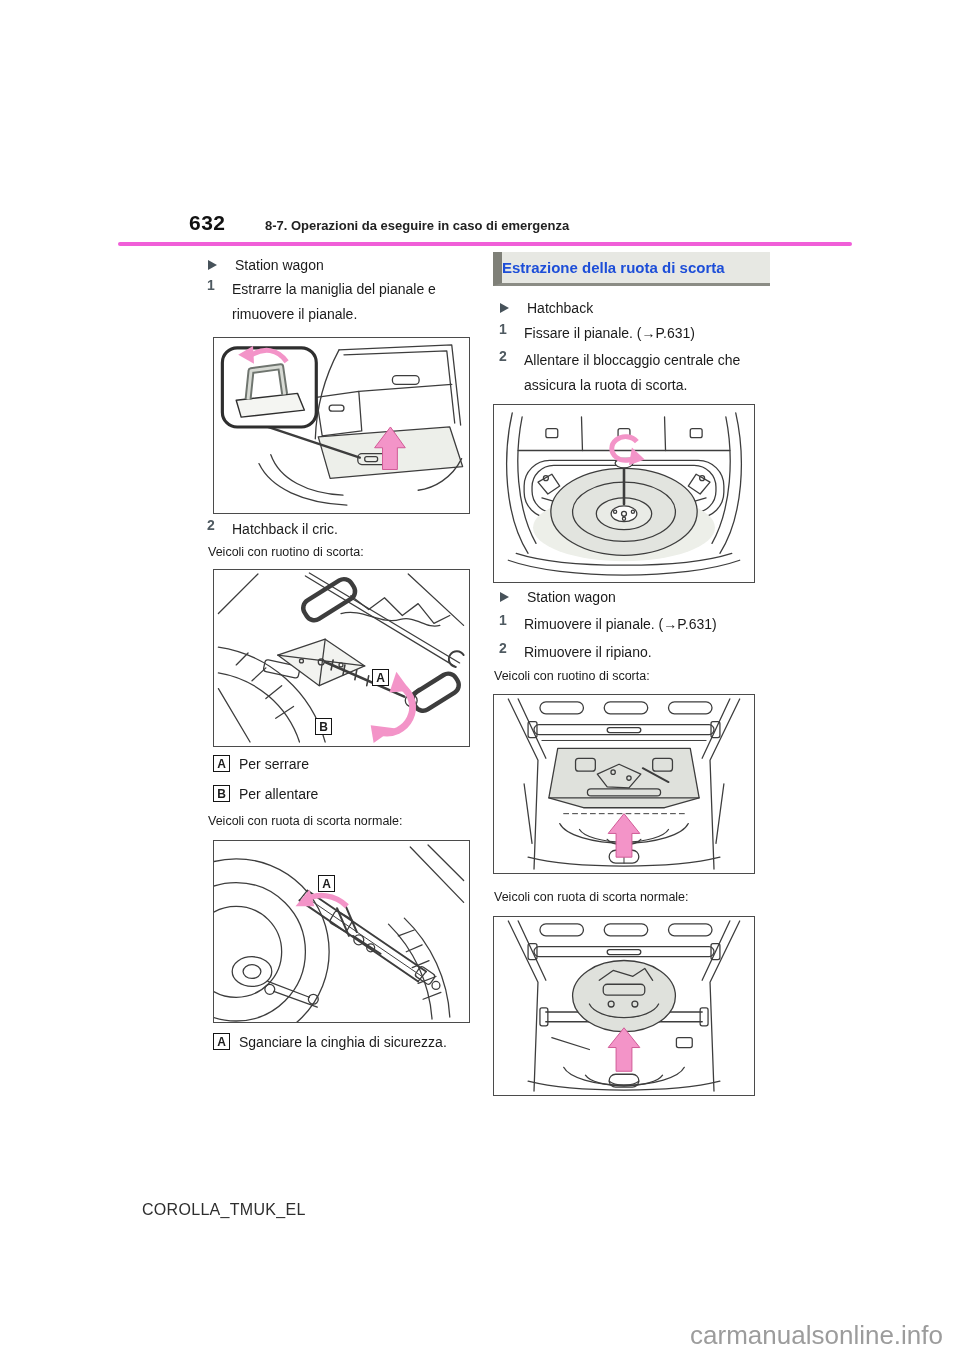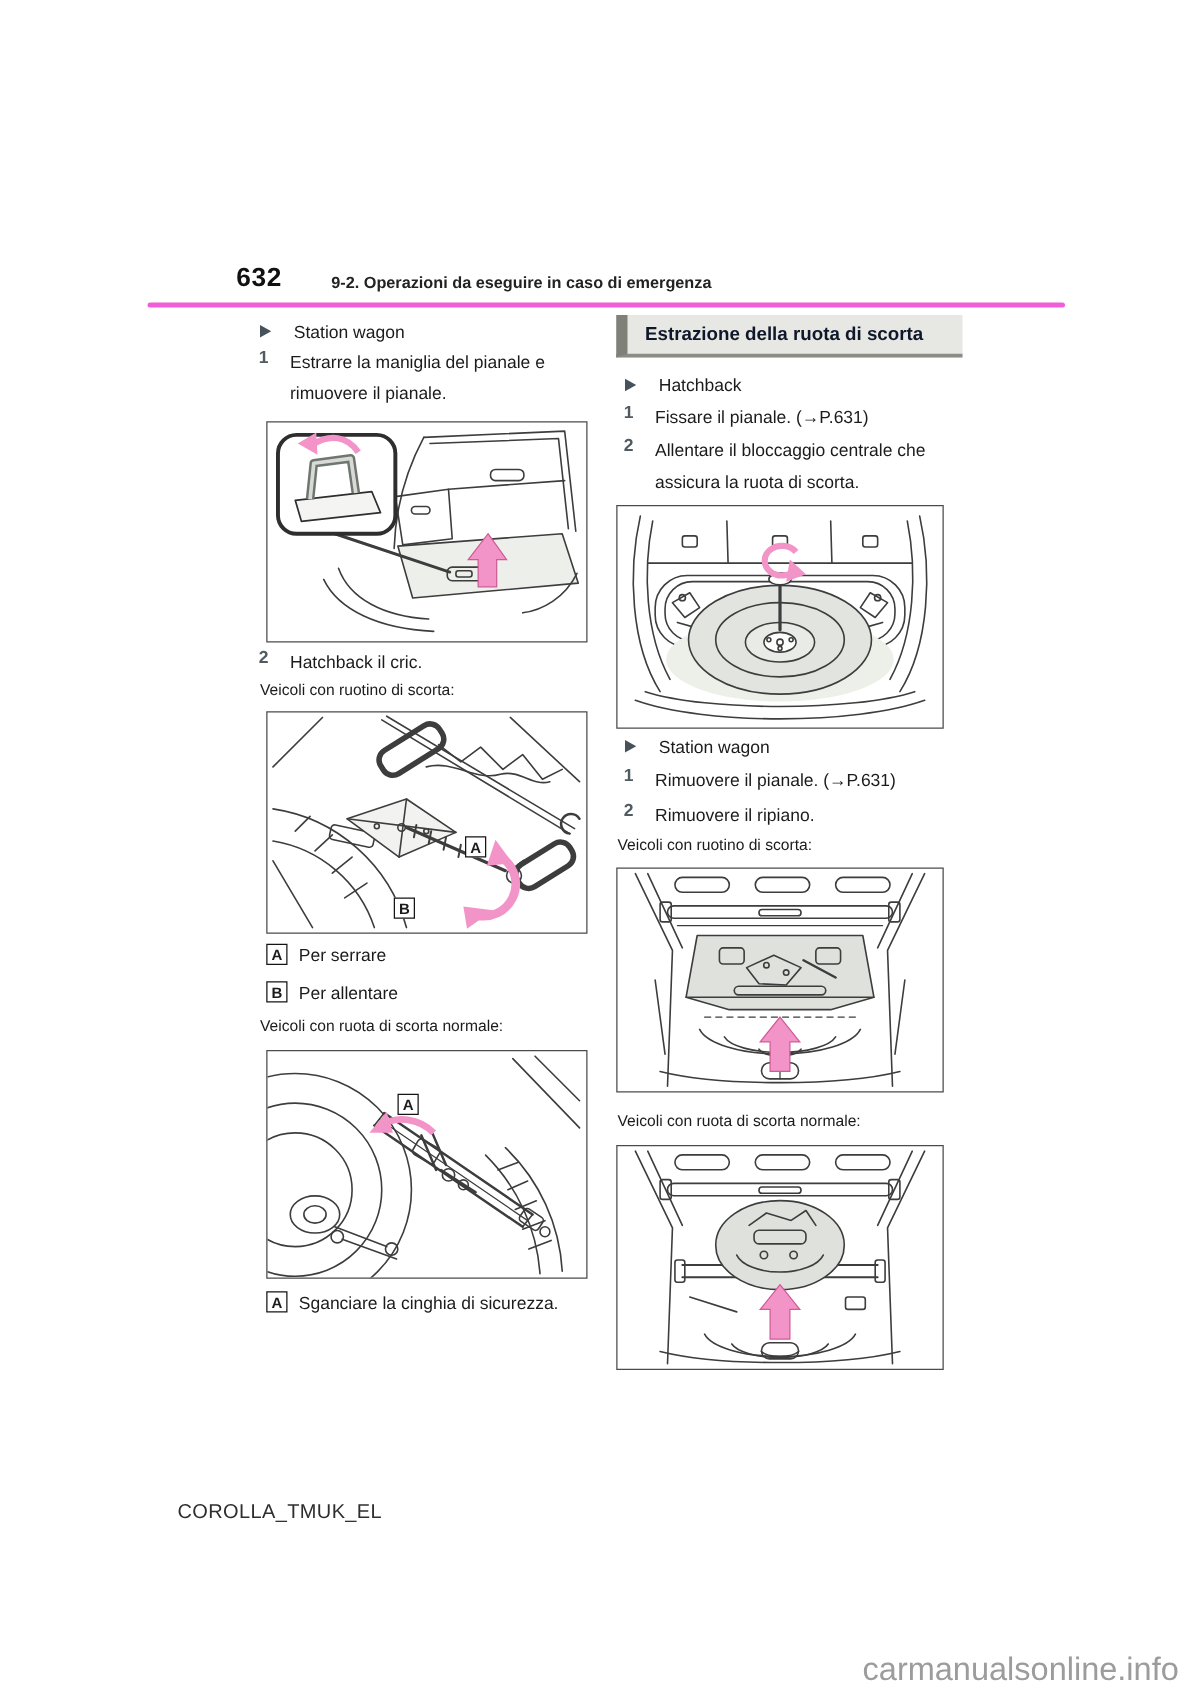--- a/index.html
+++ b/index.html
@@ -6,21 +6,21 @@
   #canvas{position:relative;width:960px;height:1358px;background:#ffffff;overflow:hidden;
           font-family:"Liberation Sans","DejaVu Sans",sans-serif;color:#1b1b1b;}
   .abs{position:absolute;}
   
   .page-num{left:189px;top:211px;font-size:21px;font-weight:bold;letter-spacing:0.5px;color:#111;}
   .chapter{left:265px;top:218px;font-size:13px;font-weight:bold;color:#222;}
   .rule{left:118px;top:242px;width:734px;height:4px;background:#f05fd8;border-radius:2px;}
   
   .sec-head{left:493px;top:252px;width:268px;height:31px;background:#e7e8e3;
             border-left:9px solid #7f8078;border-bottom:3px solid #8b8c85;box-sizing:content-box;}
-  .sec-head span{display:block;padding-left:14px;line-height:31px;font-size:15px;font-weight:bold;color:#0f172a;white-space:nowrap;}
+  .sec-head span{display:block;padding-left:0;line-height:31px;font-size:15px;font-weight:bold;color:#1d4ed8;white-space:nowrap;}
   
   .variant{display:flex;align-items:center;gap:18px;font-size:14px;}
   .tri{width:0;height:0;border-left:9px solid #47525a;border-top:5.5px solid transparent;border-bottom:5.5px solid transparent;flex:none;}
   .step{display:flex;font-size:14px;}
   .step .n{font-weight:bold;color:#4f5a61;width:25px;flex:none;}
   .step .t{line-height:25px;}
   .note{font-size:12.5px;}
   .legend{display:flex;align-items:center;gap:9px;font-size:14px;}
   .kb{width:17px;height:17px;border:1.7px solid #141414;display:flex;align-items:center;justify-content:center;
       font-weight:bold;font-size:12px;background:#fff;flex:none;box-sizing:border-box;}
@@ -31,21 +31,21 @@
   
   .footer-code{left:142px;top:1201px;font-size:16px;color:#2e2e2e;letter-spacing:0.3px;}
   .watermark{right:17px;top:1320px;font-size:26px;color:#9c9c9c;}
 </style>
 </head>
 <body>
 
 <div id="canvas">
 
   <div class="abs page-num">632</div>
-  <div class="abs chapter">9-2. Operazioni da eseguire in caso di emergenza</div>
+  <div class="abs chapter">8-7. Operazioni da eseguire in caso di emergenza</div>
   <div class="abs rule"></div>
 
   <div class="abs variant" style="left:208px;top:257px;">
     <span class="tri"></span>
     <span>Station wagon</span>
   </div>
 
   <div class="abs step" style="left:207px;top:277px;">
     <span class="n">1</span>
     <span class="t" style="width:240px;">

